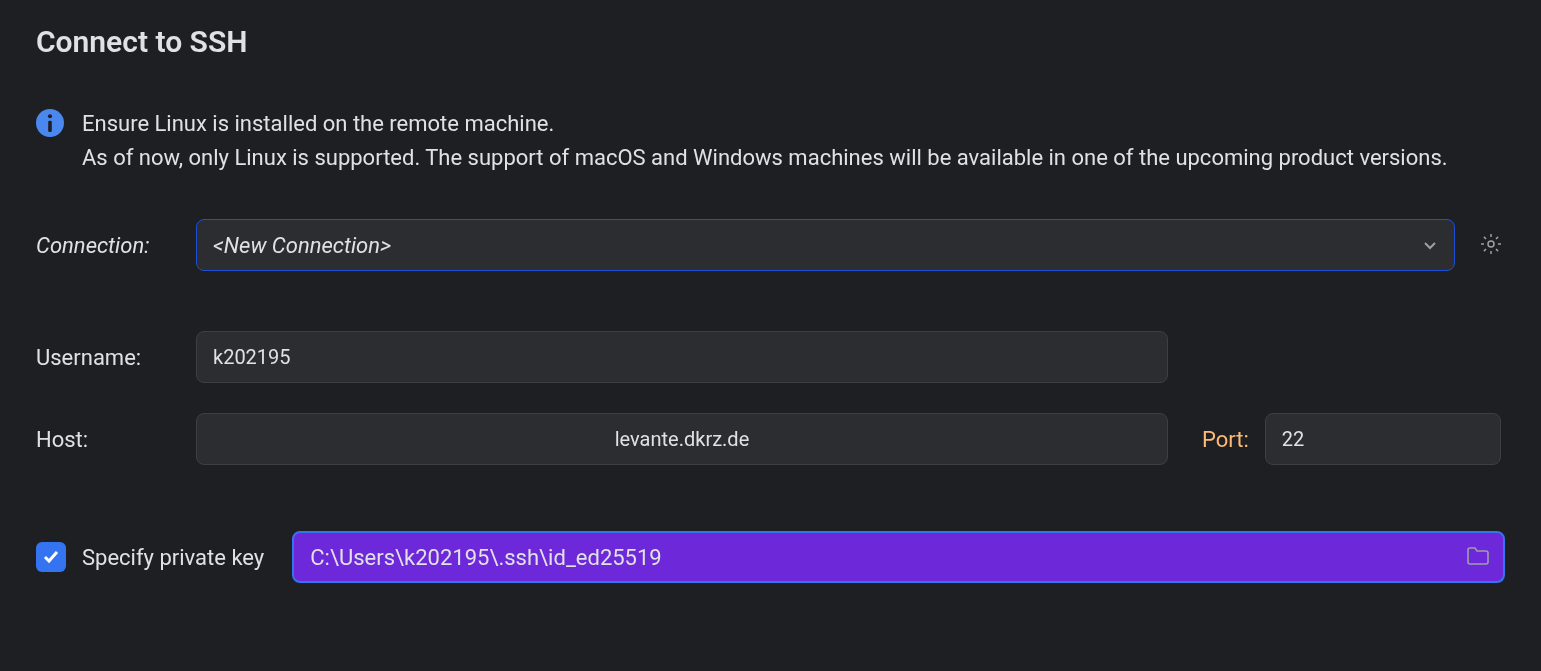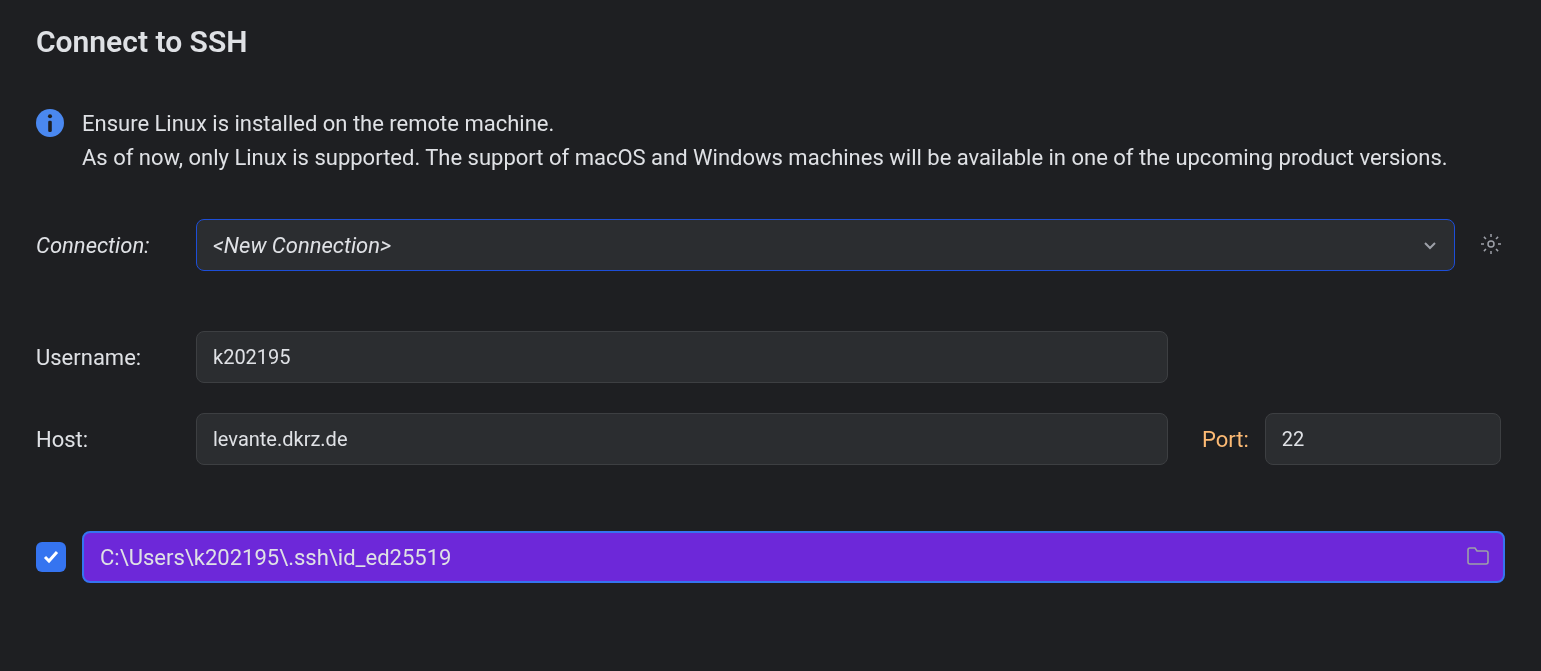--- a/index.html
+++ b/index.html
@@ -121,20 +121,21 @@
       font-size: 20px;
       color: #dfe1e5;
       font-family: inherit;
       outline: none;
     }
     .username-input {
       width: 972px;
     }
     .host-input {
       width: 972px;
+      text-align: center;
     }
     .port-input {
       width: 236px;
       margin-left: 30px;
     }
     .spacer-lg {
       height: 30px;
     }
     .spacer-xl {
       height: 36px;
@@ -272,20 +273,21 @@
 </div>
 
 <div class="spacer-xl"></div>
 
 <div class="checkbox-row">
   <div class="checkbox">
     <svg viewBox="0 0 20 20">
         <path d="M4 10 L8 14 L16 5"></path>
       </svg>
   </div>
+  <div class="checkbox-label">Specify private key</div>
   <div class="pk-input-wrap">
     <input type="text" class="pk-input" value="C:\Users\k202195\.ssh\id_ed25519" style="">
     <button class="folder-btn">
       <span>
         <svg viewBox="0 0 24 20">
           <path d="M2 4 C2 2.9 2.9 2 4 2 L9 2 L11 5 L20 5 C21.1 5 22 5.9 22 7 L22 16 C22 17.1 21.1 18 20 18 L4 18 C2.9 18 2 17.1 2 16 Z"></path>
         </svg>
       </span>
     </button>
   </div>

